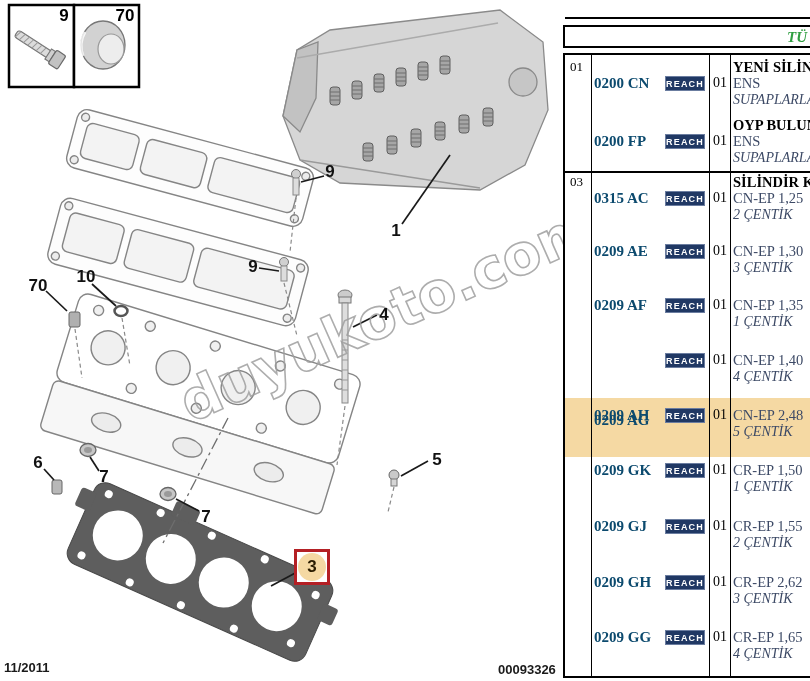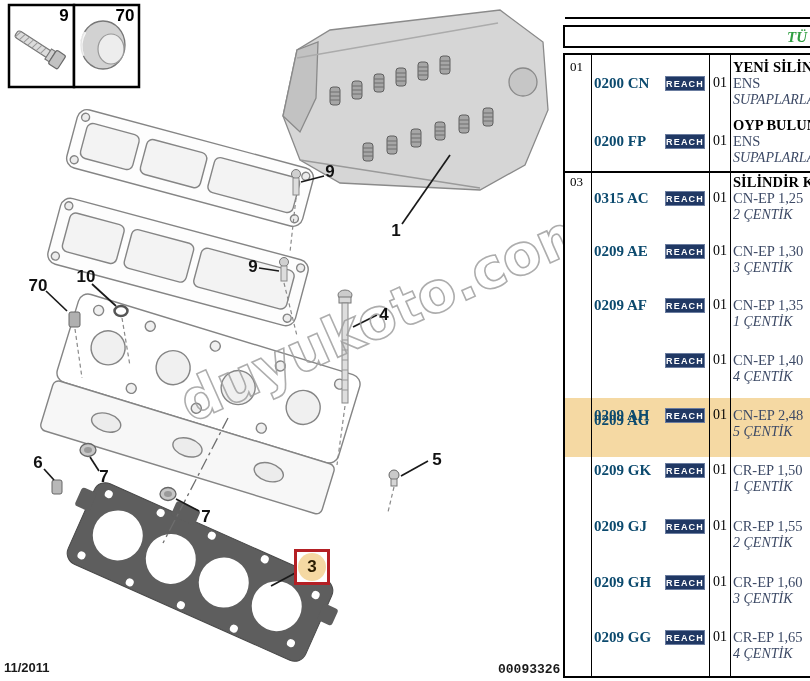--- a/index.html
+++ b/index.html
@@ -278,21 +278,21 @@
   </div>
 
   <div class="callout hl" style="left: 312px; top: 567px; border-color: rgb(180, 32, 37);">
     <span class="co-circle">
       <span class="co-label">3</span>
     </span>
   </div>
 </div>
 
     <div class="footer-text" style="left:4px;top:660px;">11/2011</div>
-    <div class="footer-text" style="left:498px;top:662px;font-family:Liberation Mono, monospace;">00093326</div>
+    <div class="footer-text" style="left:498px;top:662px;">00093326</div>
   </div>
 
   <div class="hline" style="left:565px;top:17px;width:245px;height:2px;"></div>
 
   <div id="region-row">
     <span>TÜ</span>
   </div>
 
   <div id="parts-table">
     <div id="hl-strip" style="background: rgb(245, 217, 163);"></div>
@@ -390,21 +390,21 @@
     <span class="desc-line1" style="top: 0px;">CR-EP 1,55</span>
     <span class="desc-line2" style="top: 17px;">2 ÇENTİK</span>
   </div>
 
   <div class="t-row" style="top: 519px;">
 
     <span class="part-ref" style="top: 0px;">0209 GH</span>
     <span class="reach-badge" style="top: 1px;">REACH</span>
     <span class="qty" style="top: 0px;">01</span>
 
-    <span class="desc-line1" style="top: 0px;">CR-EP 1,60</span>
+    <span class="desc-line1" style="top: 0px;">CR-EP 2,62</span>
     <span class="desc-line2" style="top: 17px;">3 ÇENTİK</span>
   </div>
 
   <div class="t-row" style="top: 574px;">
 
     <span class="part-ref" style="top: 0px;">0209 GG</span>
     <span class="reach-badge" style="top: 1px;">REACH</span>
     <span class="qty" style="top: 0px;">01</span>
 
     <span class="desc-line1" style="top: 0px;">CR-EP 1,65</span>

